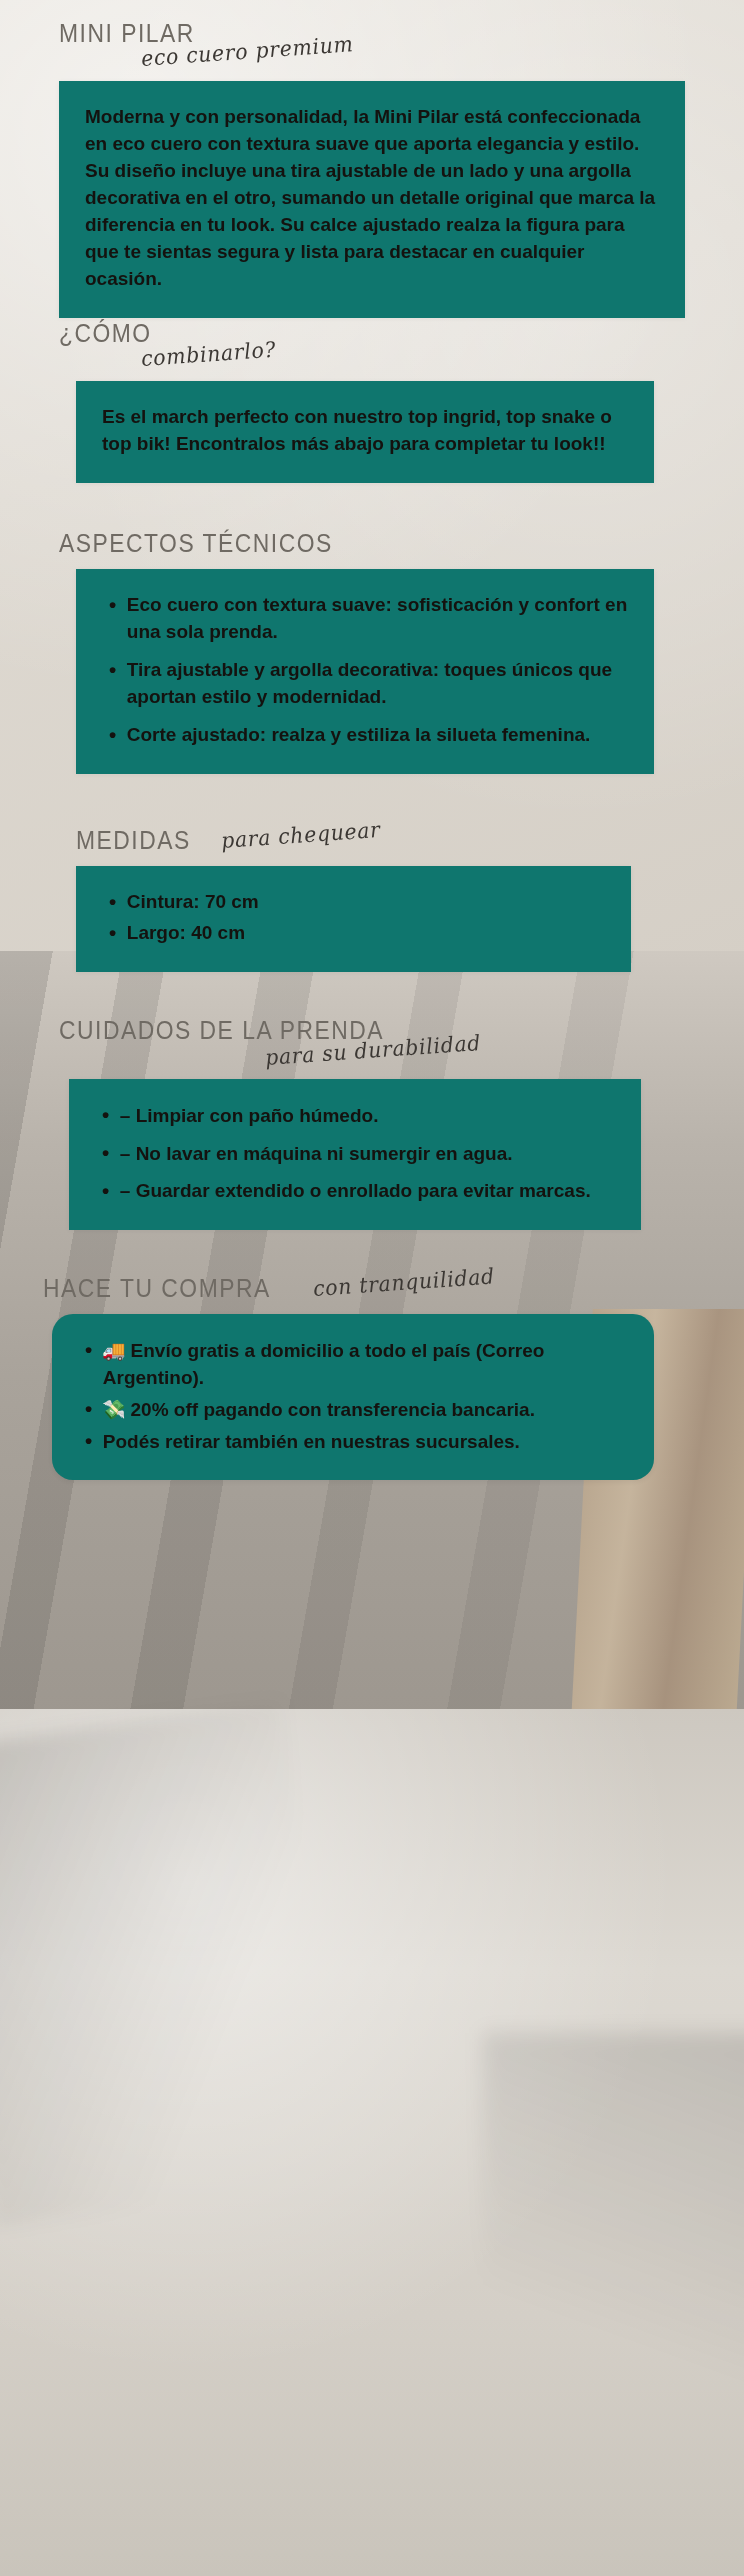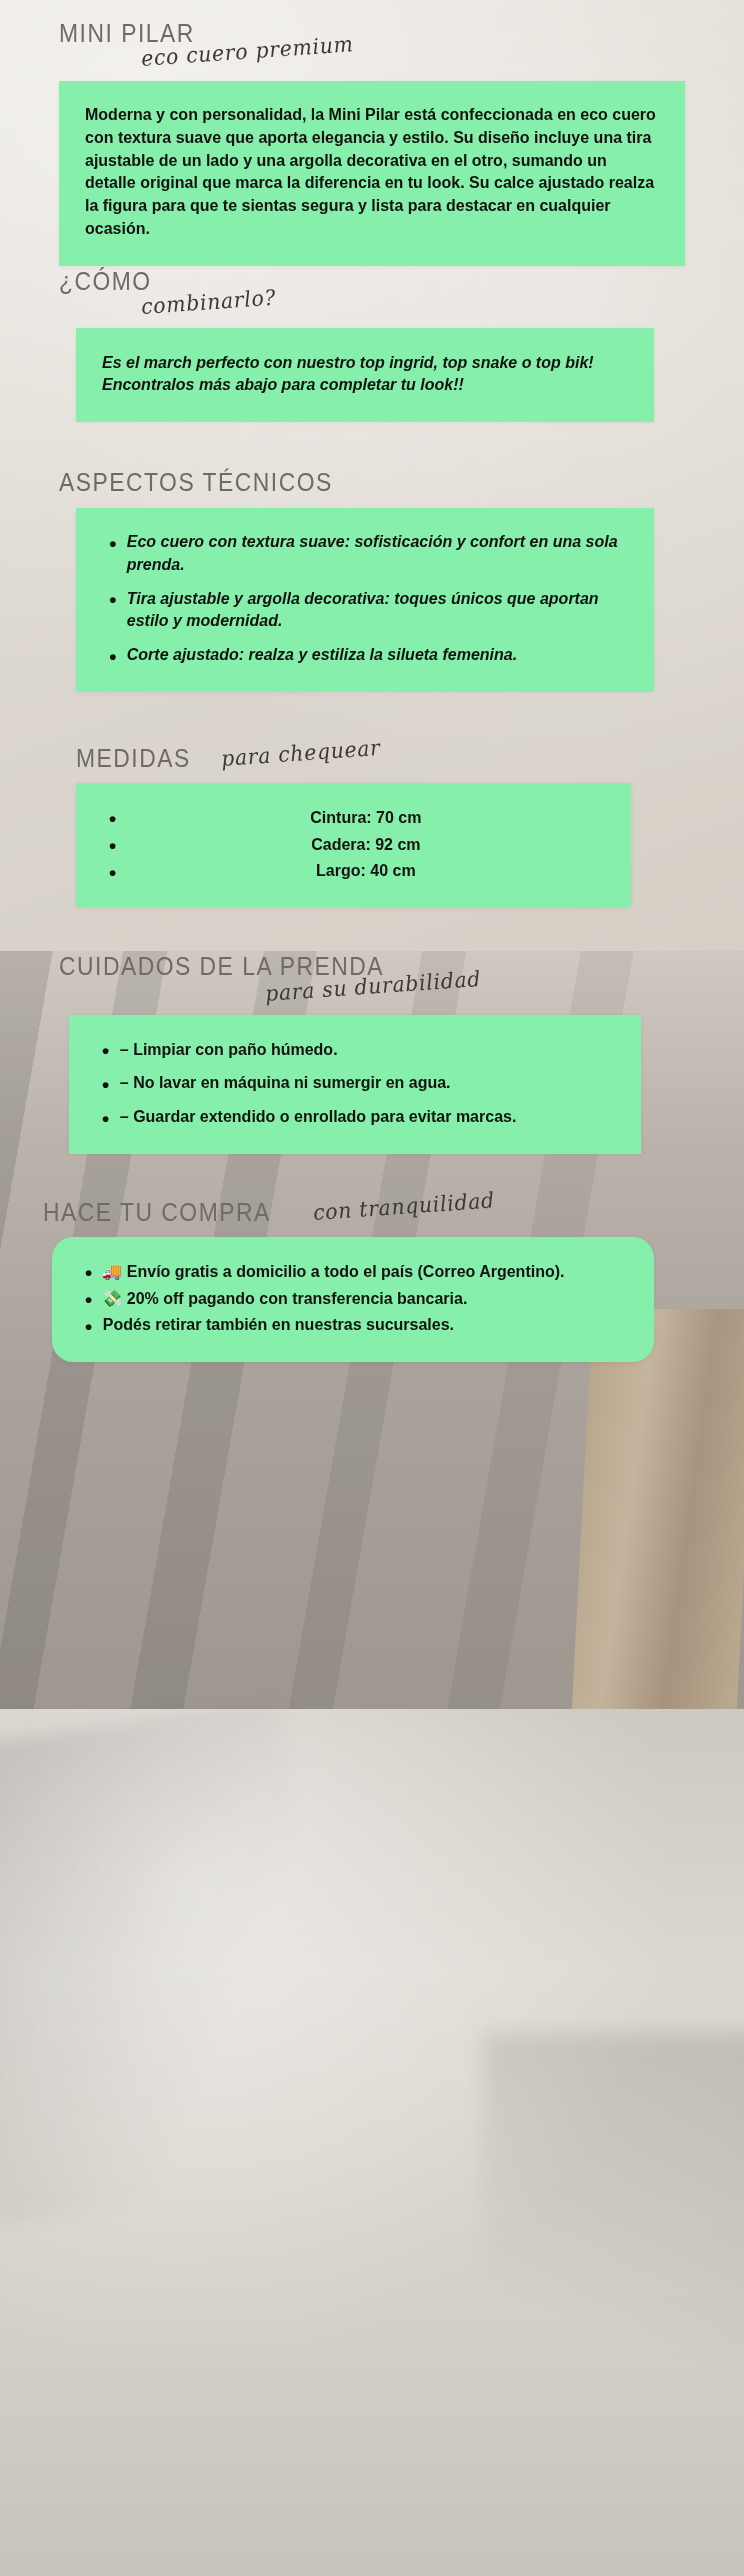--- a/index.html
+++ b/index.html
@@ -131,36 +131,35 @@
     transform-origin: left bottom;
     vertical-align: middle;
   }
   .script-below {
     display: block;
     margin-left: 83px;
     margin-top: -2.8px;
   }
 
   .card {
-    background: #86efac;
+    background: #0f766e;
     margin: 0 59px 0 59px;
     padding: 23.4px 26px 25px 26px;
     box-sizing: border-box;
     color: #14120f;
-    font-size: 16px;
+    font-size: 19px;
     font-weight: bold;
     line-height: 1.42;
     box-shadow: 0 1.4px 5.5px rgba(0,0,0,0.06);
   }
   .card.narrow-left {
     margin-left: 76px;
   }
   .card.bleed-right {
     margin-right: 90px;
-    font-style: italic;
   }
   .card p {
     margin: 0;
   }
 
   ul.bullets {
     margin: 0;
     padding-left: 23.4px;
     list-style: none;
   }
@@ -239,24 +238,23 @@
         <li>Corte ajustado: realza y estiliza la silueta femenina.</li>
       </ul>
     </div>
   </section>
 
   <section class="section s-medidas">
     <div class="heading-row" style="padding-left:76px;">
       <span class="heading-main">MEDIDAS</span>
       <span class="heading-script" style="margin-left:12.4px;">para chequear</span>
     </div>
-    <div class="card narrow-left" style="margin-right:113px;text-align:center;">
+    <div class="card narrow-left" style="margin-right:113px;">
       <ul class="bullets tight">
         <li>Cintura: 70 cm</li>
-        <li>Cadera: 92 cm</li>
         <li>Largo: 40 cm</li>
       </ul>
     </div>
   </section>
 
   <section class="section s-cuidados">
     <div class="heading-row">
       <span class="heading-main">CUIDADOS DE LA PRENDA</span>
       <span class="heading-script" style="display:block; margin-left:207px; margin-top:-1.4px;">para su durabilidad</span>
     </div>

